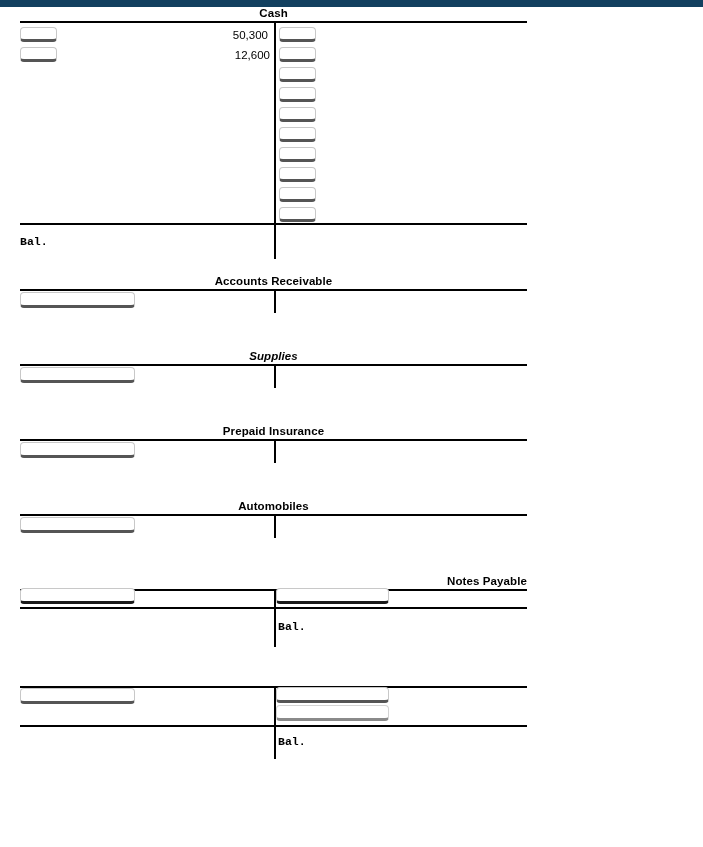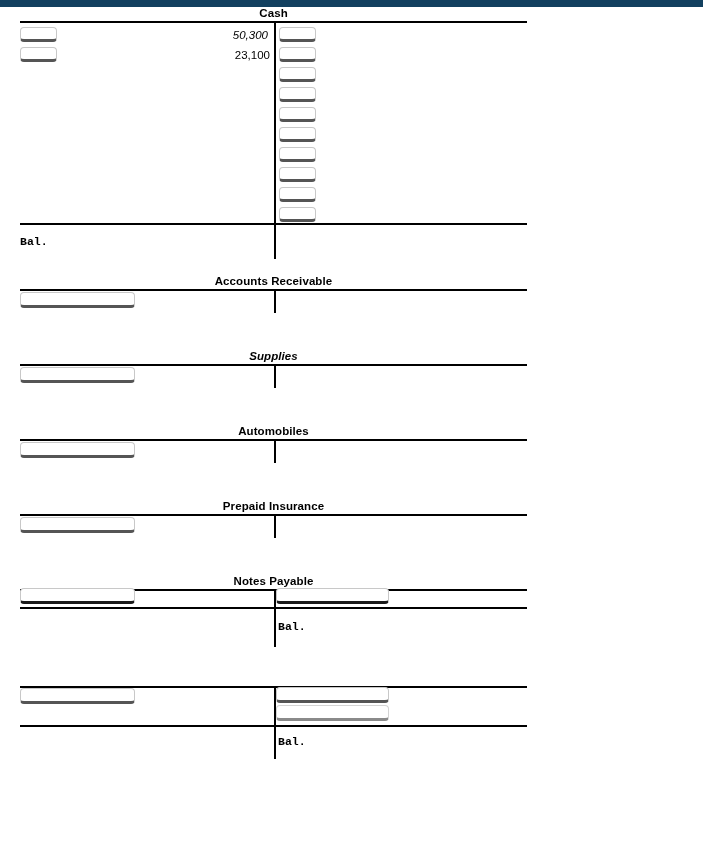--- a/index.html
+++ b/index.html
@@ -120,24 +120,24 @@
 <div class="topbar"></div>
 
 <div class="sheet">
 
   <div class="taccount" style="height:268px;">
     <div class="acct-title" style="top:0px;">Cash</div>
     <div class="rule-top" style="top:14px;"></div>
     <div class="stem" style="top:14px; height:238px;"></div>
 
     <div class="ibox small" style="left:20px; top:20px;"></div>
-    <div class="amount" style="left:168px; top:22px; width:100px;font-style:italic;">50,300</div>
+    <div class="amount" style="left:168px; top:22px; width:100px;">50,300</div>
 
     <div class="ibox small" style="left:20px; top:40px;"></div>
-    <div class="amount" style="left:170px; top:42px; width:100px;">23,100</div>
+    <div class="amount" style="left:170px; top:42px; width:100px;">12,600</div>
 
     <div class="ibox small" style="left:279px; top:20px;"></div>
     <div class="ibox small" style="left:279px; top:40px;"></div>
     <div class="ibox small" style="left:279px; top:60px;"></div>
     <div class="ibox small" style="left:279px; top:80px;"></div>
     <div class="ibox small" style="left:279px; top:100px;"></div>
     <div class="ibox small" style="left:279px; top:120px;"></div>
     <div class="ibox small" style="left:279px; top:140px;"></div>
     <div class="ibox small" style="left:279px; top:160px;"></div>
     <div class="ibox small" style="left:279px; top:180px;"></div>
@@ -155,36 +155,36 @@
   </div>
 
   <div class="taccount" style="height:75px;font-style:italic;">
     <div class="acct-title" style="top:0px;">Supplies</div>
     <div class="rule-top" style="top:14px;"></div>
     <div class="stem" style="top:14px; height:24px;"></div>
     <div class="ibox wide" style="left:20px; top:17px;"></div>
   </div>
 
   <div class="taccount" style="height:75px;">
+    <div class="acct-title" style="top:0px;">Prepaid Insurance</div>
+    <div class="rule-top" style="top:14px;"></div>
+    <div class="stem" style="top:14px; height:24px;"></div>
+    <div class="ibox wide" style="left:20px; top:17px;"></div>
+  </div>
+
+  <div class="taccount" style="height:75px;">
     <div class="acct-title" style="top:0px;">Automobiles</div>
     <div class="rule-top" style="top:14px;"></div>
     <div class="stem" style="top:14px; height:24px;"></div>
     <div class="ibox wide" style="left:20px; top:17px;"></div>
   </div>
 
-  <div class="taccount" style="height:75px;">
-    <div class="acct-title" style="top:0px;">Prepaid Insurance</div>
-    <div class="rule-top" style="top:14px;"></div>
-    <div class="stem" style="top:14px; height:24px;"></div>
-    <div class="ibox wide" style="left:20px; top:17px;"></div>
-  </div>
-
 
   <div class="taccount" style="height:97px;">
-    <div class="acct-title" style="top:0px;">Notes Payable</div>
+    <div class="acct-title" style="top:0px;text-align:right;">Notes Payable</div>
     <div class="rule-top" style="top:14px;"></div>
     <div class="stem" style="top:14px; height:58px;"></div>
 
     <div class="ibox wide filled" style="left:20px; top:13px;"></div>
     <div class="ibox wide-r filled" style="left:276px; top:13px;"></div>
 
     <div class="rule-bottom" style="top:32px;"></div>
     <div class="bal-label" style="left:278px; top:46px;">Bal.</div>
   </div>
 

